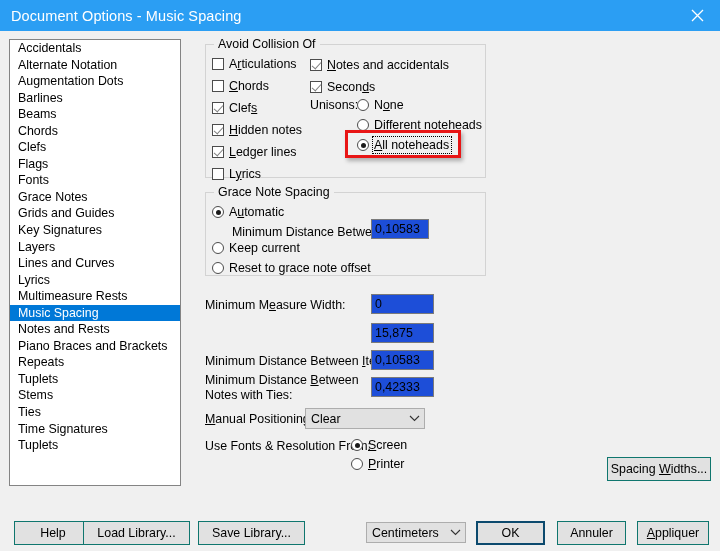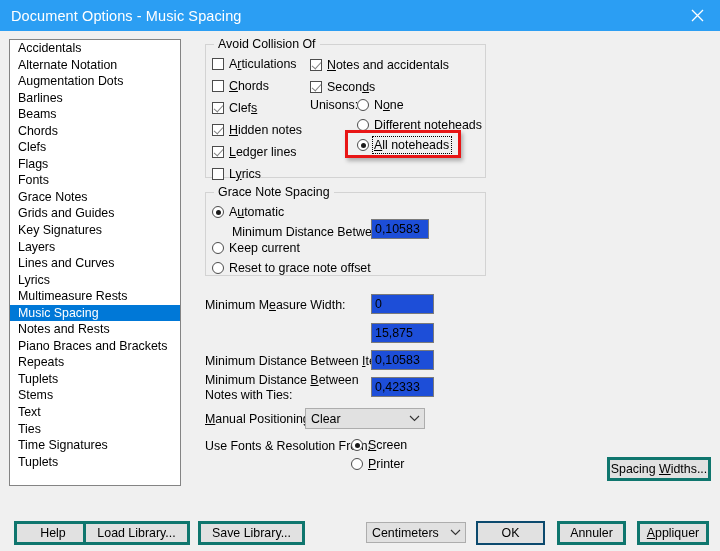--- a/index.html
+++ b/index.html
@@ -181,21 +181,21 @@
     width: 20px;
     display: flex;
     align-items: center;
     justify-content: center;
   }
 
   
   .btn {
     position: absolute;
     background: #e1e1e1;
-    border: 3px solid #0f766e;
+    border: 1px solid #0f766e;
     box-sizing: border-box;
     display: flex;
     align-items: center;
     justify-content: center;
     font-size: 12.4px;
     color: #000;
     cursor: default;
     white-space: nowrap;
   }
   .btn.default {
@@ -245,21 +245,20 @@
       <div class="listbox-item">Layers</div>
       <div class="listbox-item">Lines and Curves</div>
       <div class="listbox-item">Lyrics</div>
       <div class="listbox-item">Multimeasure Rests</div>
       <div class="listbox-item selected">Music Spacing</div>
       <div class="listbox-item">Notes and Rests</div>
       <div class="listbox-item">Piano Braces and Brackets</div>
       <div class="listbox-item">Repeats</div>
       <div class="listbox-item">Tuplets</div>
       <div class="listbox-item">Stems</div>
-      <div class="listbox-item">Text</div>
       <div class="listbox-item">Ties</div>
       <div class="listbox-item">Time Signatures</div>
       <div class="listbox-item">Tuplets</div>
     </div>
 
   <div class="groupbox" id="group-avoid-collision">
     <div class="groupbox-title">Avoid Collision Of</div>
   </div>
 
   <div class="ctl" style="left:212px; top:57px;">

